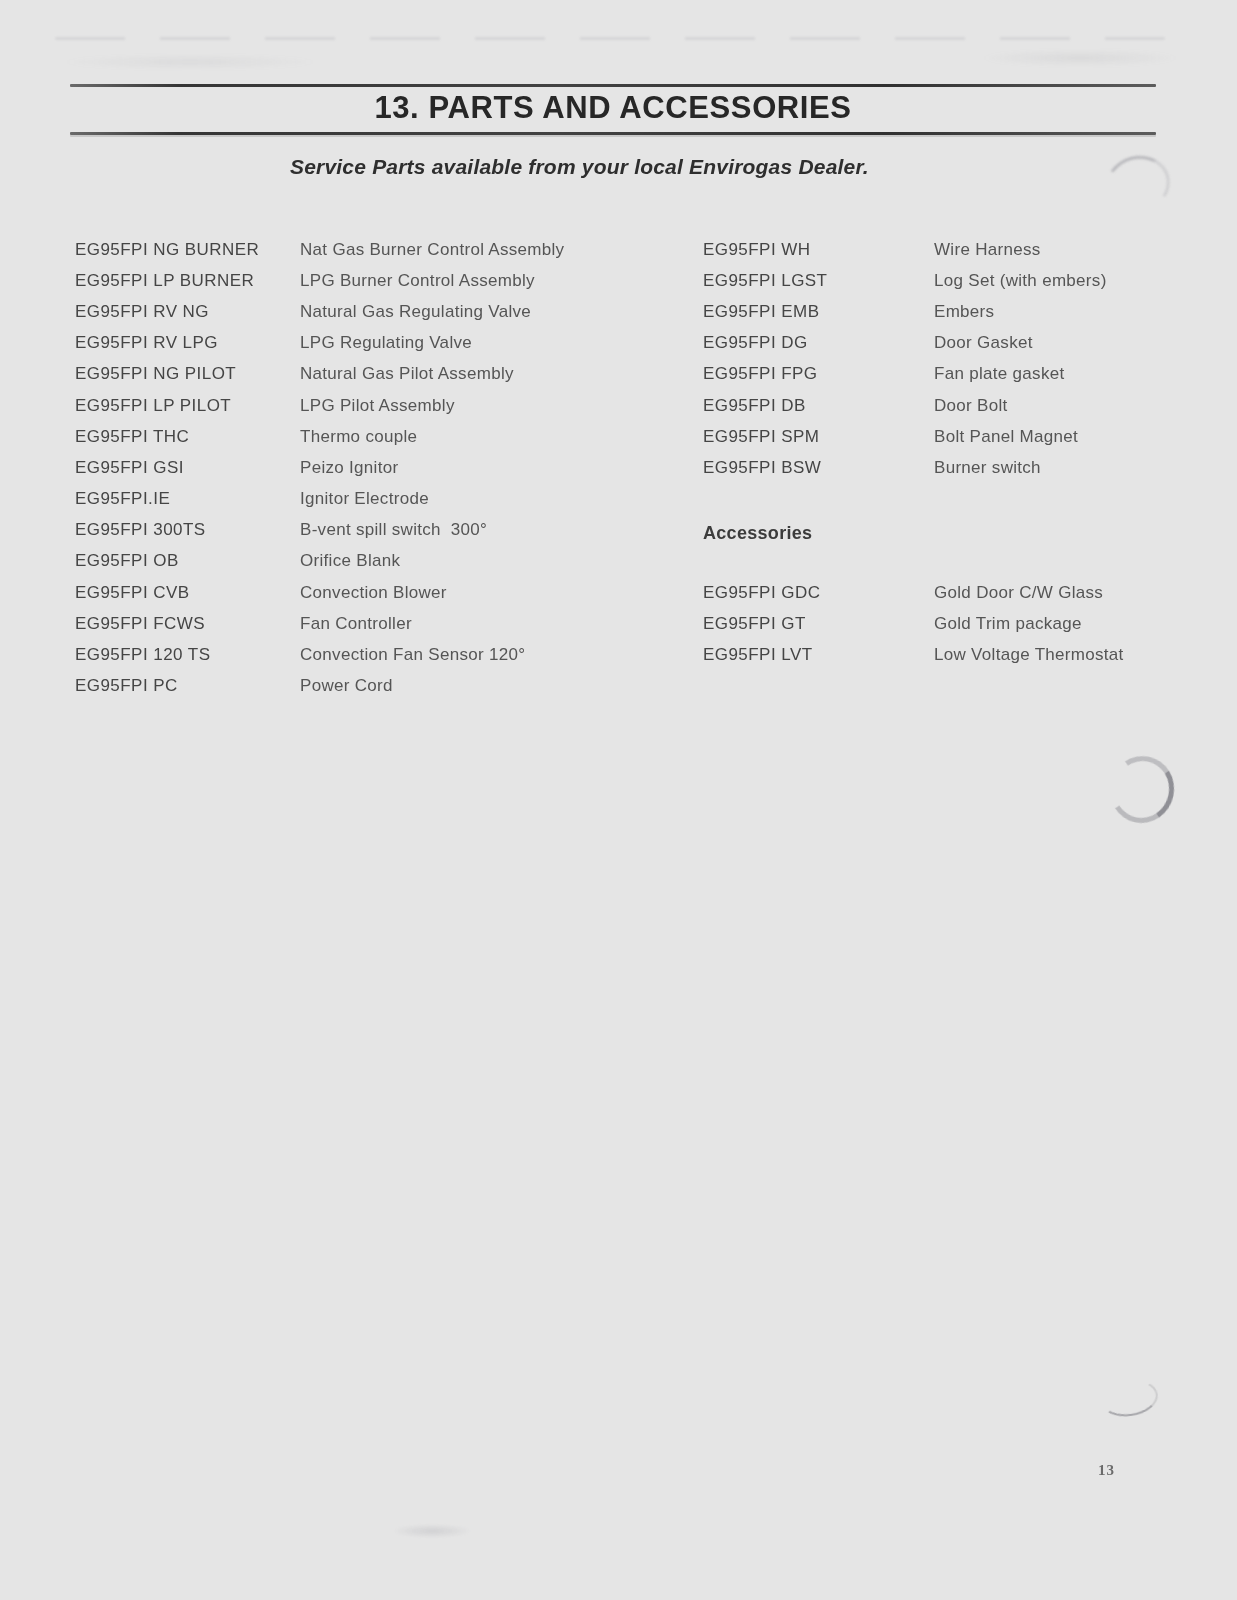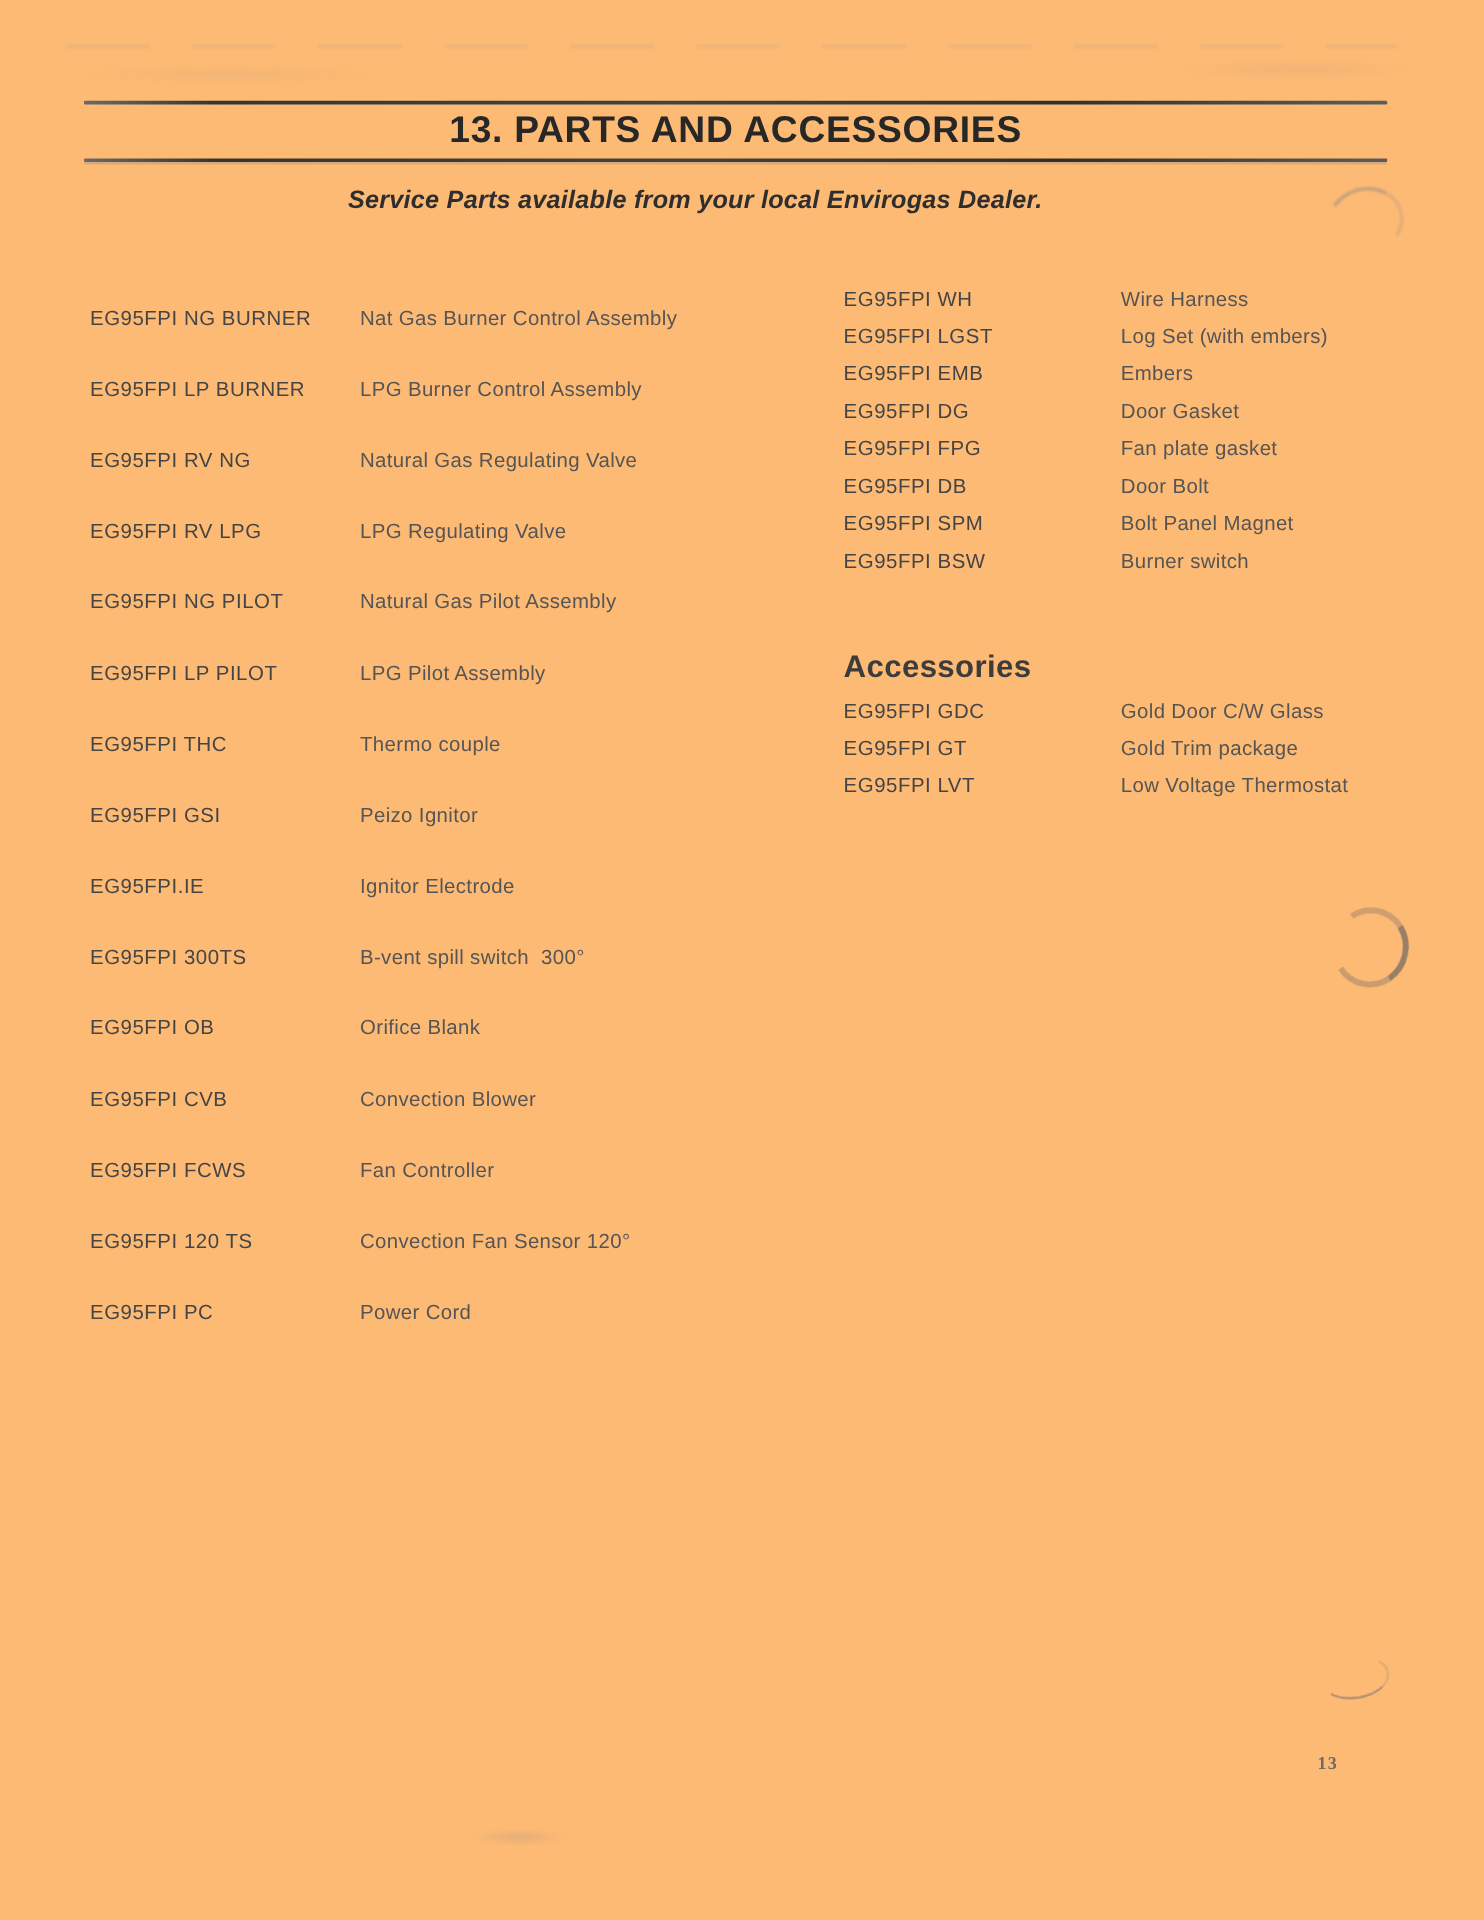--- a/index.html
+++ b/index.html
@@ -3,21 +3,21 @@
 <meta charset="utf-8">
 <style>
   html,body{margin:0;padding:0;}
   body{
     width:1237px;height:1600px;
     background:#fefefe;
     font-family:"Liberation Sans",sans-serif;
     position:relative;
     overflow:hidden;
   }
-  .page{position:absolute;inset:0;background:#fdba74;}
+  .page{position:absolute;inset:0;background:#e5e5e5;}
 
   
   .rule{
     position:absolute;left:70px;width:1086px;height:3px;
     background:linear-gradient(90deg,#6a6a6a 0%,#353535 10%,#424242 45%,#303030 75%,#5c5c5c 100%);
     border-radius:1px;
   }
   .rule-top{top:84px;}
   .rule-bottom{top:132px;height:2.5px;box-shadow:0 2px 0 rgba(120,120,120,.25);}
   .title{
@@ -26,36 +26,36 @@
     margin:0;font-size:31px;font-weight:bold;letter-spacing:.6px;
     color:#272727;
   }
   .subtitle{
     position:absolute;top:155px;left:290px;margin:0;
     font-size:21px;font-weight:bold;letter-spacing:.2px;color:#2e2e2e;font-style:italic;
   }
 
   
   .col{position:absolute;display:flex;flex-direction:column;}
-  .col-left{left:75px;top:250px;width:610px;gap:28px;}
+  .col-left{left:75px;top:234px;width:610px;}
   .col-right{left:703px;top:234px;width:530px;}
   .col-acc{left:703px;top:577px;width:530px;}
   .part-row{height:31.2px;display:flex;align-items:center;}
   .part-no{
     flex:none;width:225px;
     font-size:17px;color:#454545;letter-spacing:.45px;white-space:pre;
   }
   .col-right .part-no,.col-acc .part-no{width:231px;}
   .part-desc{
     font-size:17px;color:#555555;letter-spacing:.3px;white-space:pre;
   }
   .acc-heading{
-    position:absolute;left:703px;top:540px;height:31px;
+    position:absolute;left:703px;top:518px;height:31px;
     display:flex;align-items:center;margin:0;
-    font-size:26px;font-weight:bold;letter-spacing:.3px;color:#3c3c3c;
+    font-size:18px;font-weight:bold;letter-spacing:.3px;color:#3c3c3c;
   }
 
   
   .page-number{
     position:absolute;left:1098px;top:1462px;
     font-family:"Liberation Serif",serif;font-size:15px;color:#6b6b6b;letter-spacing:1px;font-weight:bold;
   }
 
   
   .artifact{position:absolute;pointer-events:none;}

